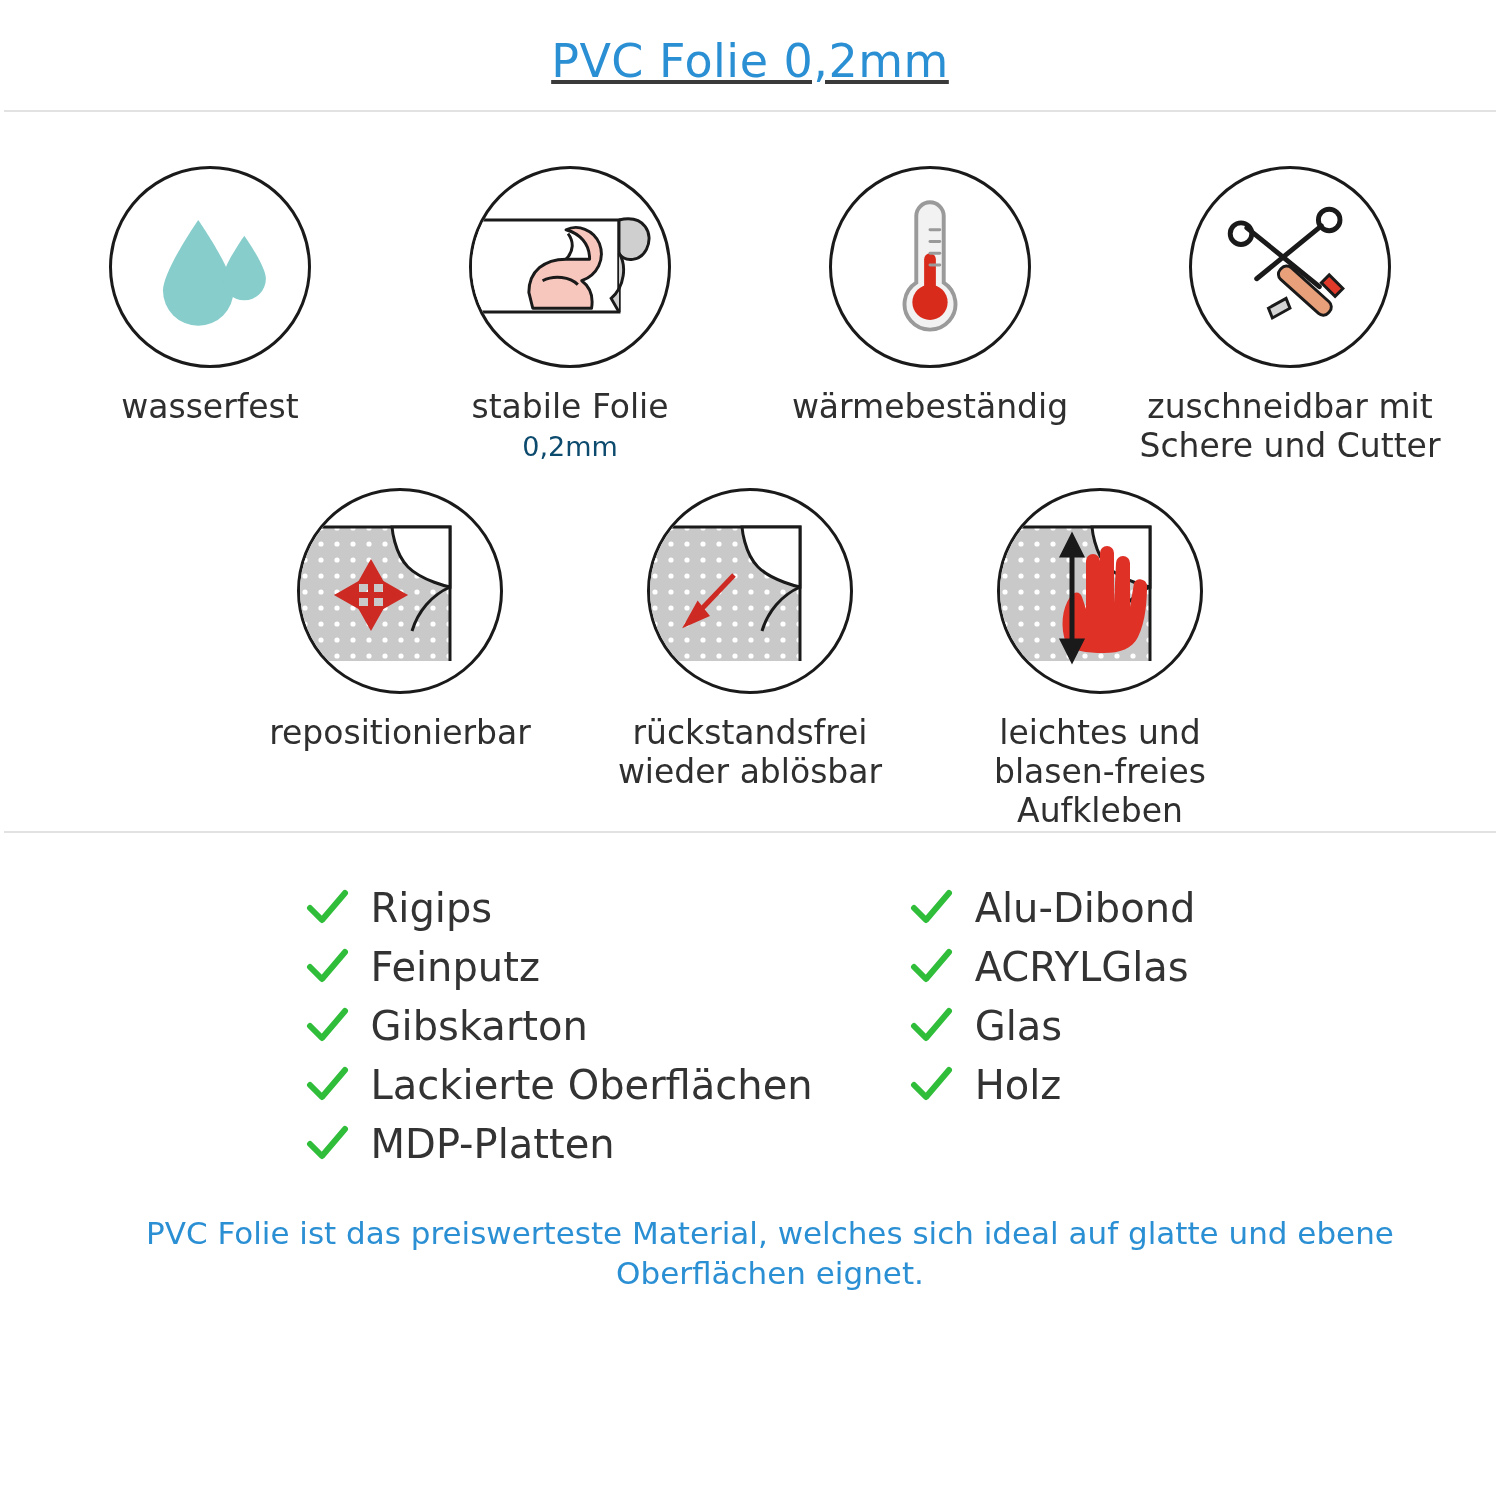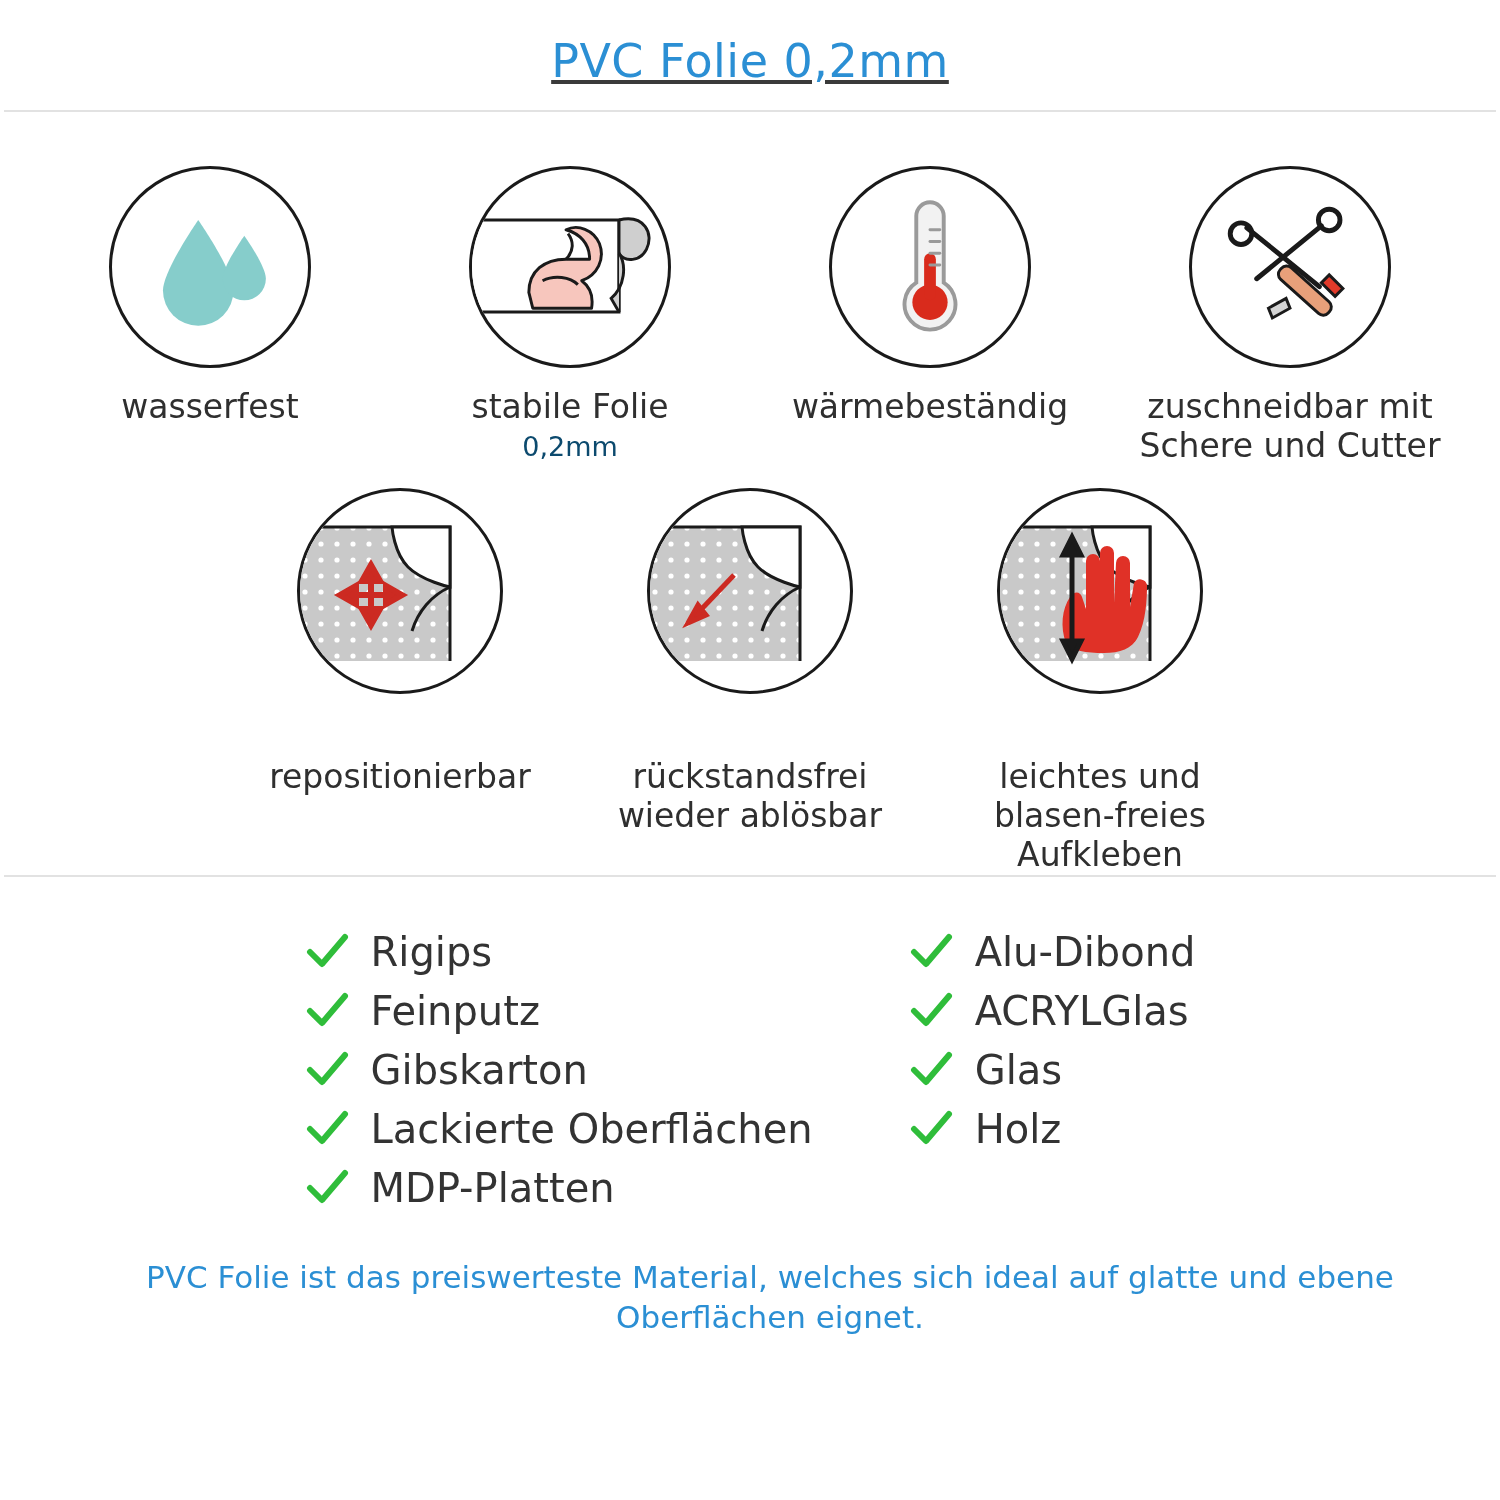--- a/index.html
+++ b/index.html
@@ -46,21 +46,21 @@
   .icons-area {
     padding-top: 54px;
   }
   .row {
     display: flex;
     justify-content: center;
     align-items: flex-start;
   }
   .row.row1 .cell { width: 360px; }
   .row.row2 { margin-top: 22px; }
-  .row.row2 .cell { width: 350px; gap: 44px; }
+  .row.row2 .cell { width: 350px; }
 
   .cell {
     display: flex;
     flex-direction: column;
     align-items: center;
   }
   .circle {
     width: 196px;
     height: 196px;
     border-radius: 50%;

